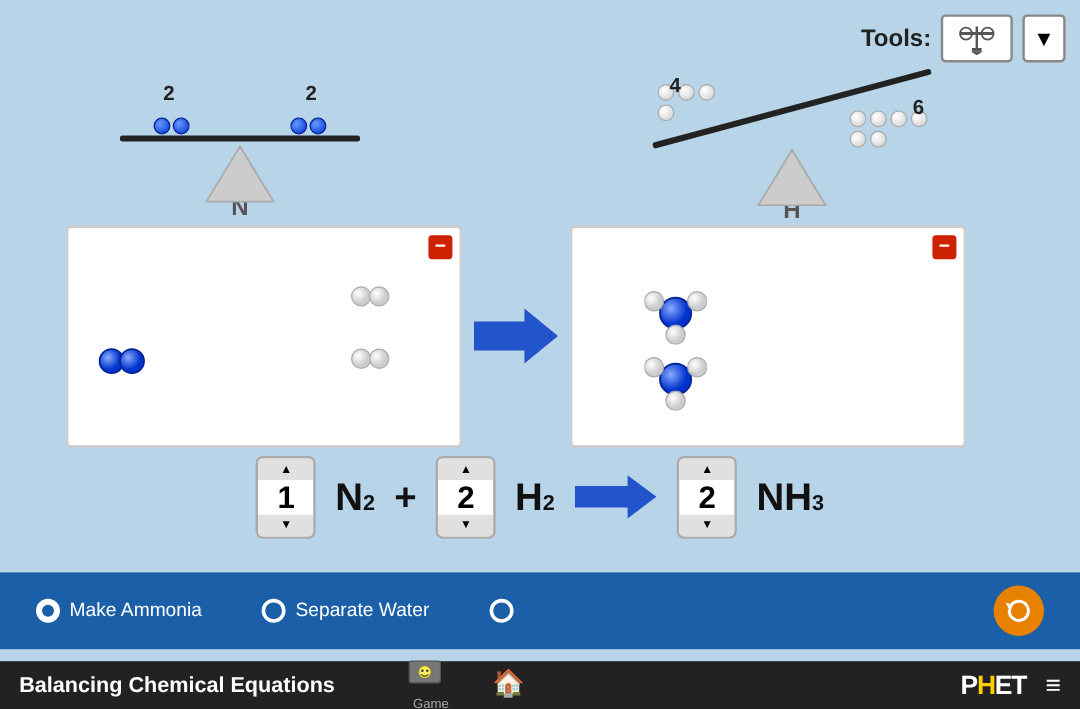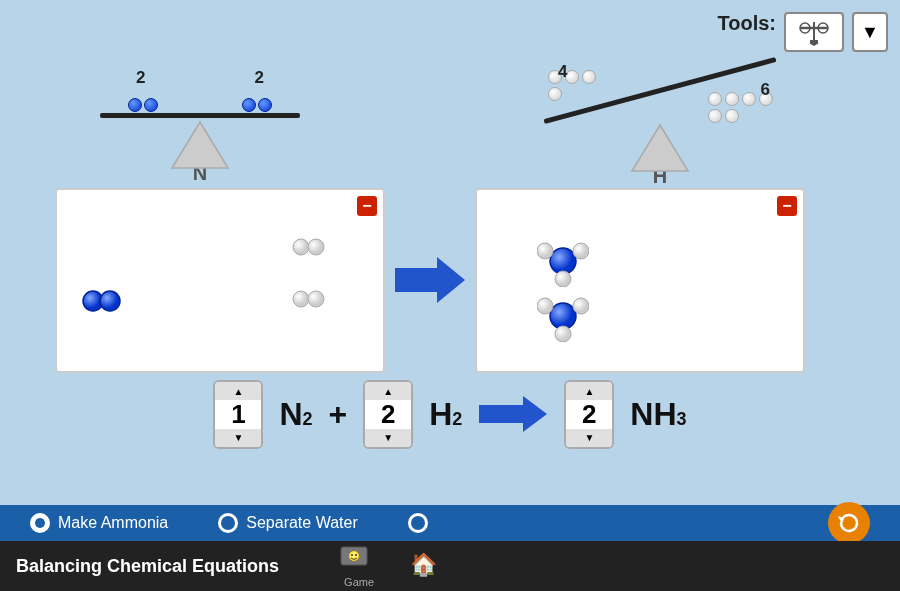--- a/index.html
+++ b/index.html
@@ -11,21 +11,21 @@
       overflow: hidden;
       position: relative;
     }
 
     
     .tools-area {
       position: absolute;
       top: 12px;
       right: 12px;
       display: flex;
-      align-items: flex-start;
+      align-items: center;
       gap: 8px;
     }
     .tools-label {
       font-size: 20px;
       font-weight: bold;
       color: #222;
     }
     .tools-balance-btn {
       width: 60px;
       height: 40px;
@@ -125,21 +125,21 @@
       align-items: center;
       justify-content: center;
     }
 
     
     .bottom-bar {
       position: absolute;
       bottom: 50px;
       left: 0;
       right: 0;
-      height: 36px;
+      height: 64px;
       background: #1a5fa8;
       display: flex;
       align-items: center;
       padding: 0 30px;
       gap: 50px;
     }
     .radio-option {
       display: flex;
       align-items: center;
       gap: 8px;
@@ -187,21 +187,21 @@
       font-size: 24px;
       color: white;
     }
 
     
     .footer {
       position: absolute;
       bottom: 0;
       left: 0;
       right: 0;
-      height: 50px;
+      height: 40px;
       background: #222;
       display: flex;
       align-items: center;
       padding: 0 16px;
     }
     .footer-title {
       color: white;
       font-size: 18px;
       font-weight: bold;
       flex: 0 0 auto;
@@ -646,13 +646,19 @@
           <path d="M11,13 Q14,16 17,13" stroke="#333" fill="none" stroke-width="1"></path>
         </svg>
       </span>
       <span class="footer-tab-label" style="color:#aaa;font-size:11px;margin-left:10px;">Game</span>
     </div>
 
     <div class="footer-tab" style="background:transparent;">
       <span class="footer-tab-icon" style="font-size:22px;color:white;">🏠</span>
     </div>
   </div>
+  <div class="footer-right">
+    <span style="font-size:22px;font-weight:900;color:white;letter-spacing:-1px;">
+      P<span style="color:#ffcc00;">H</span>ET
+    </span>
+    <span style="color:white;font-size:22px;cursor:pointer;margin-left:8px;">≡</span>
+  </div>
 </div>
 
 </body></html>

